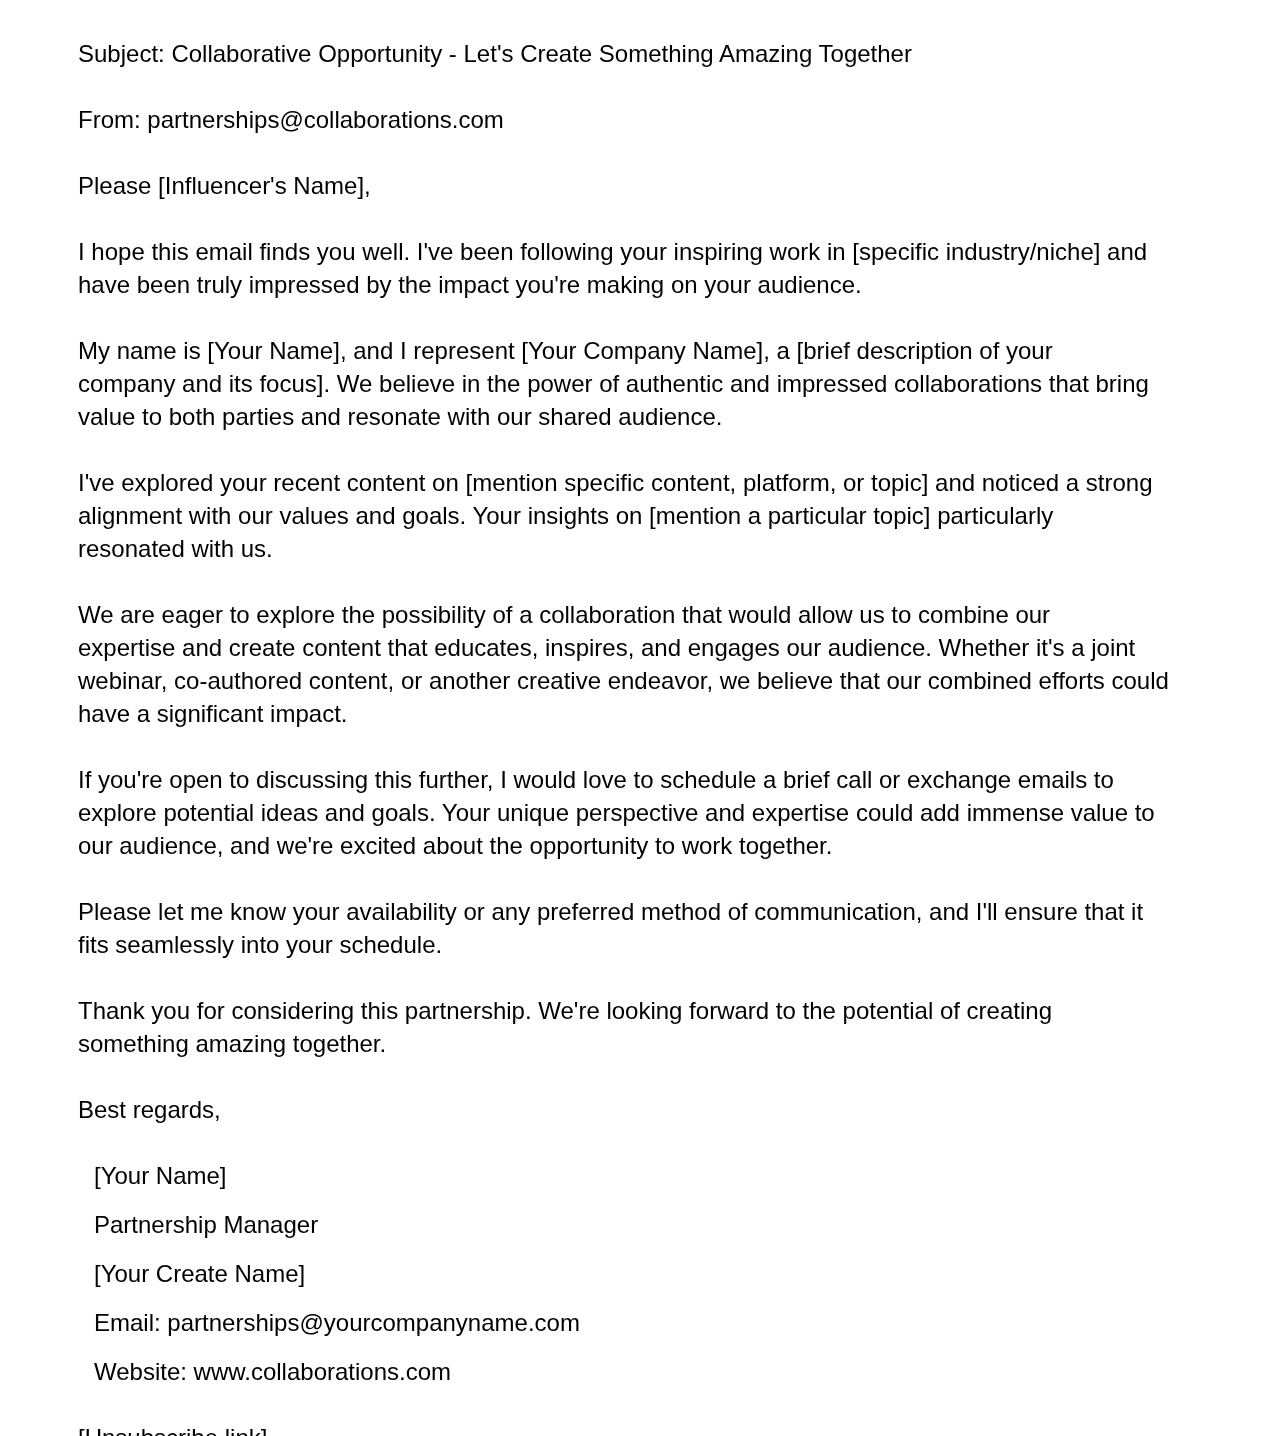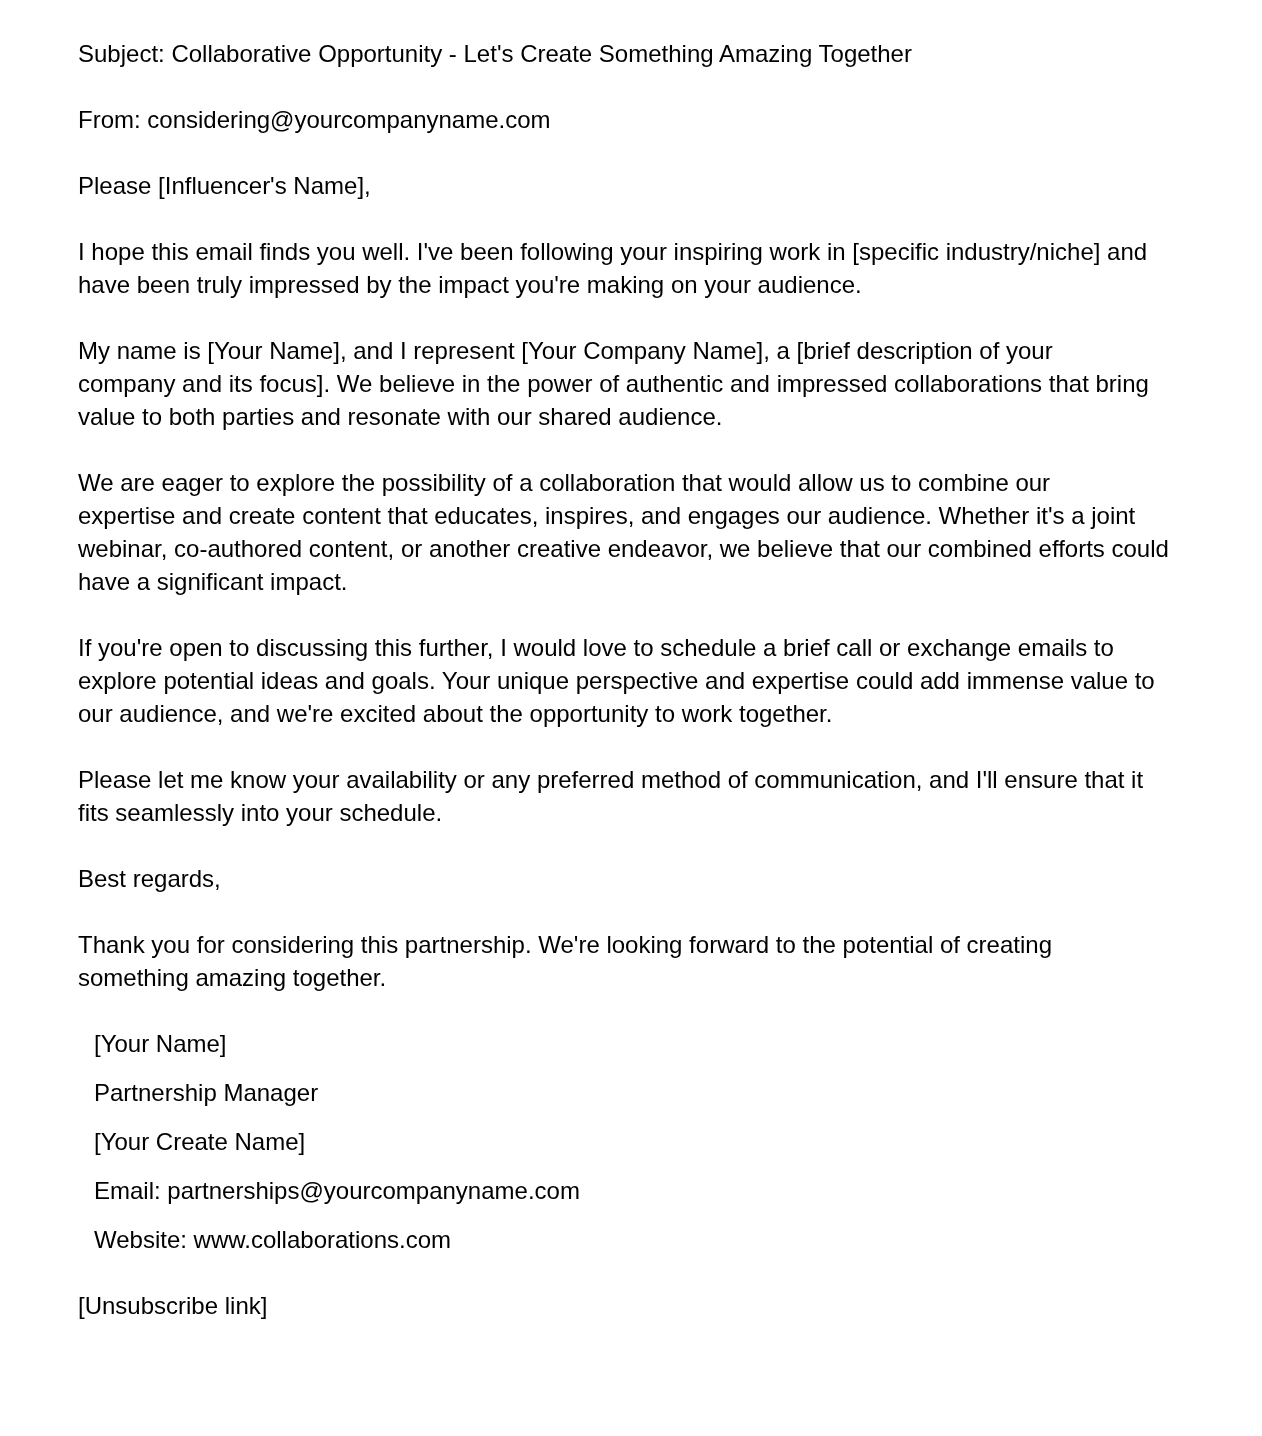--- a/index.html
+++ b/index.html
@@ -39,42 +39,45 @@
     margin-bottom: 16px;
   }
 </style>
 </head>
 <body>
 
 <div class="doc">
 
   <div class="block">Subject: Collaborative Opportunity - Let's Create Something Amazing Together</div>
 
-  <div class="block">From: considering@yourcompanyname.com</div>
+  <div class="block">From: partnerships@collaborations.com</div>
 
   <div class="block">Please [Influencer's Name],</div>
 
   <div class="block">I hope this email finds you well. I've been following your inspiring work in [specific industry/niche] and
 have been truly impressed by the impact you're making on your audience.</div>
   <div class="block">My name is [Your Name], and I represent [Your Company Name], a [brief description of your
 company and its focus]. We believe in the power of authentic and impressed collaborations that bring
 value to both parties and resonate with our shared audience.</div>
+  <div class="block">I've explored your recent content on [mention specific content, platform, or topic] and noticed a strong
+alignment with our values and goals. Your insights on [mention a particular topic] particularly
+resonated with us.</div>
   <div class="block">We are eager to explore the possibility of a collaboration that would allow us to combine our
 expertise and create content that educates, inspires, and engages our audience. Whether it's a joint
 webinar, co-authored content, or another creative endeavor, we believe that our combined efforts could
 have a significant impact.</div>
   <div class="block">If you're open to discussing this further, I would love to schedule a brief call or exchange emails to
 explore potential ideas and goals. Your unique perspective and expertise could add immense value to
 our audience, and we're excited about the opportunity to work together.</div>
   <div class="block">Please let me know your availability or any preferred method of communication, and I'll ensure that it
 fits seamlessly into your schedule.</div>
-  <div class="block">Best regards,</div>
-
   <div class="block">Thank you for considering this partnership. We're looking forward to the potential of creating
 something amazing together.</div>
+
+  <div class="block">Best regards,</div>
 
   <div class="sig-block">
     <div class="sig-line">[Your Name]</div>
     <div class="sig-line">Partnership Manager</div>
     <div class="sig-line">[Your Create Name]</div>
     <div class="sig-line">Email: partnerships@yourcompanyname.com</div>
     <div class="sig-line">Website: www.collaborations.com</div>
   </div>
 
   <div class="block last-block">[Unsubscribe link]</div>

